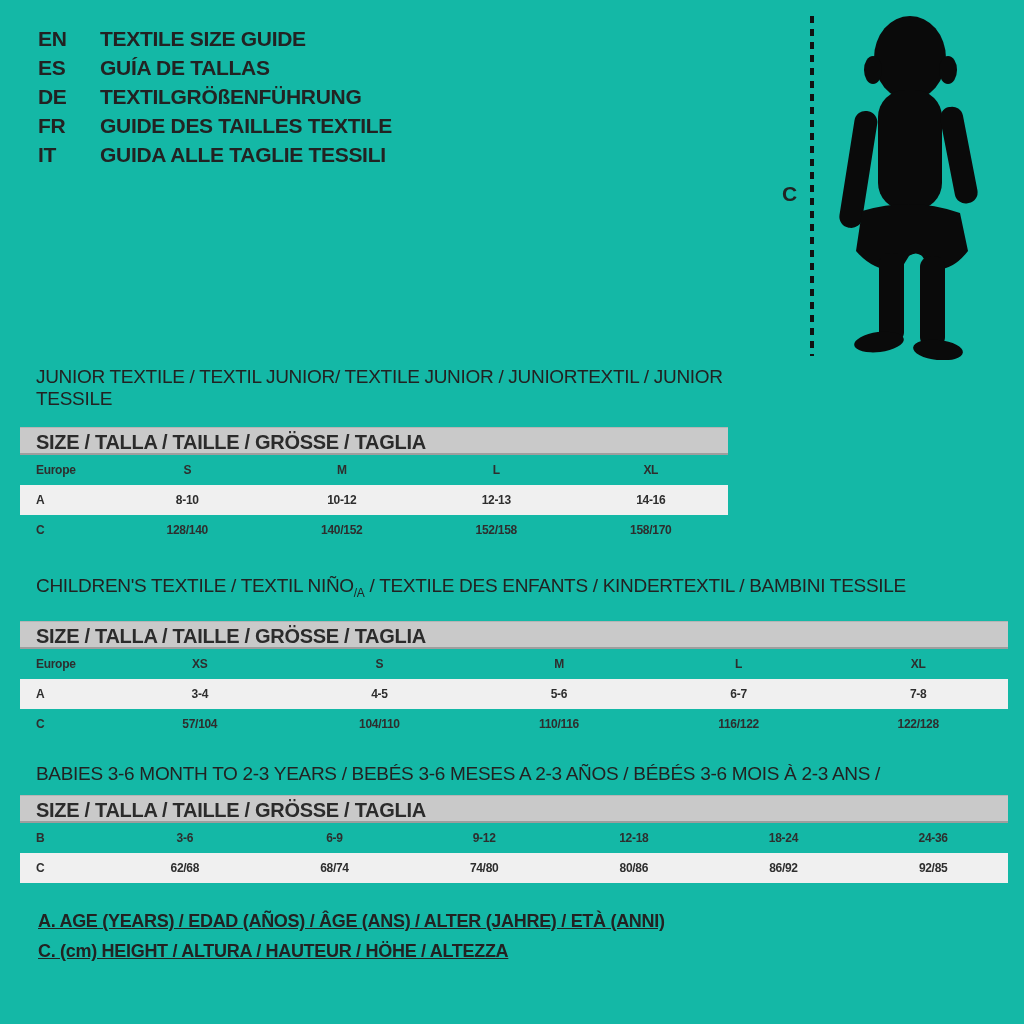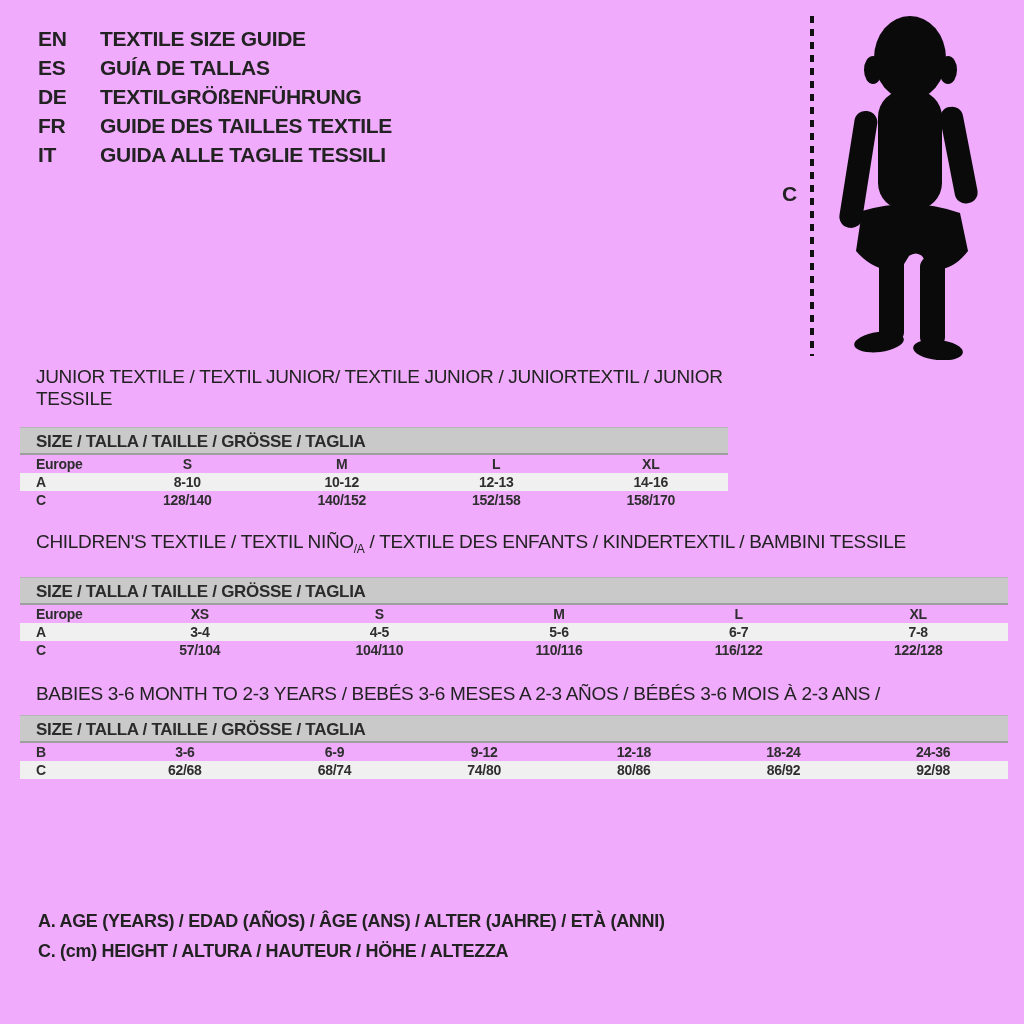--- a/index.html
+++ b/index.html
@@ -5,21 +5,21 @@
   :root{
     --bar-bg:#c9c9c9;
     --bar-border:#9e9e9e;
     --shade:#f0f0f0;
     --ink:#222222;
     --sil:#0a0a0a;
   }
   *{box-sizing:border-box;}
   html,body{margin:0;padding:0;background:#fff;}
   .page{
-    position:relative;width:1024px;height:1024px;background:#f0abfc;
+    position:relative;width:1024px;height:1024px;background:#14b8a6;
     font-family:"Liberation Sans",sans-serif;color:var(--ink);overflow:hidden;
   }
   
   .lang-header{position:absolute;left:38px;top:24px;}
   .lang-row{display:flex;line-height:29px;font-size:21px;font-weight:bold;letter-spacing:-0.3px;}
   .lang-code{width:62px;}
   
   .measure-label{position:absolute;left:782px;top:182px;font-size:21px;font-weight:bold;}
   .measure-line{
     position:absolute;left:810px;top:16px;width:4px;height:340px;
@@ -30,35 +30,35 @@
   .sections{position:absolute;left:20px;top:366px;width:988px;}
   .size-section{margin:0;}
   .section-title{
     margin:0 0 17px 16px;font-size:19px;font-weight:normal;letter-spacing:-0.3px;line-height:22px;
   }
   .section-title .title-line{display:block;line-height:30px;}
   .section-title sub{font-size:12px;}
   .size-bar{
     height:28px;line-height:28px;padding-left:16px;background:var(--bar-bg);
     border-top:1px solid #b5b5b5;border-bottom:2px solid var(--bar-border);
-    font-size:17px;font-weight:bold;letter-spacing:-0.3px;color:#2b2b2b;
+    font-size:20px;font-weight:bold;letter-spacing:-0.3px;color:#2b2b2b;
   }
   table.size-table{border-collapse:collapse;table-layout:fixed;width:100%;}
   table.size-table td{
-    height:18px;font-size:14px;font-weight:bold;letter-spacing:-0.3px;
+    height:30px;font-size:12px;font-weight:bold;letter-spacing:-0.3px;
     text-align:center;color:#2e2e2e;padding:0;
   }
   table.size-table td.row-label{width:90px;text-align:left;padding-left:16px;}
   tr.shaded{background:var(--shade);}
-  .sec-gap-1{margin-top:22px;}
+  .sec-gap-1{margin-top:30px;}
   .sec-gap-2{margin-top:20px;}
   .sec-gap-2 .section-title{margin-bottom:6px;}
   
   .legend{position:absolute;left:38px;top:906px;}
-  .legend-line{font-size:18px;font-weight:bold;letter-spacing:-0.3px;line-height:30px;}
+  .legend-line{font-size:18px;font-weight:bold;letter-spacing:-0.3px;line-height:30px;text-decoration:underline;}
 </style>
 </head>
 <body>
 
 <div class="page">
 
   <div class="lang-header" id="lang-header">
       <div class="lang-row">
         <span class="lang-code">EN</span>
         <span class="lang-label">TEXTILE SIZE GUIDE</span>
@@ -178,21 +178,21 @@
               <td class="row-value">18-24</td>
               <td class="row-value">24-36</td>
             </tr>
             <tr class="shaded">
               <td class="row-label">C</td>
               <td class="row-value">62/68</td>
               <td class="row-value">68/74</td>
               <td class="row-value">74/80</td>
               <td class="row-value">80/86</td>
               <td class="row-value">86/92</td>
-              <td class="row-value">92/98</td>
+              <td class="row-value">92/85</td>
             </tr>
           </tbody>
         </table>
       </section>
     </main>
 
   <footer class="legend" id="legend">
       <div class="legend-line">A. AGE (YEARS) / EDAD (AÑOS) / ÂGE (ANS) / ALTER (JAHRE) / ETÀ (ANNI)</div>
       <div class="legend-line">C. (cm) HEIGHT / ALTURA / HAUTEUR / HÖHE / ALTEZZA</div>
     </footer>

